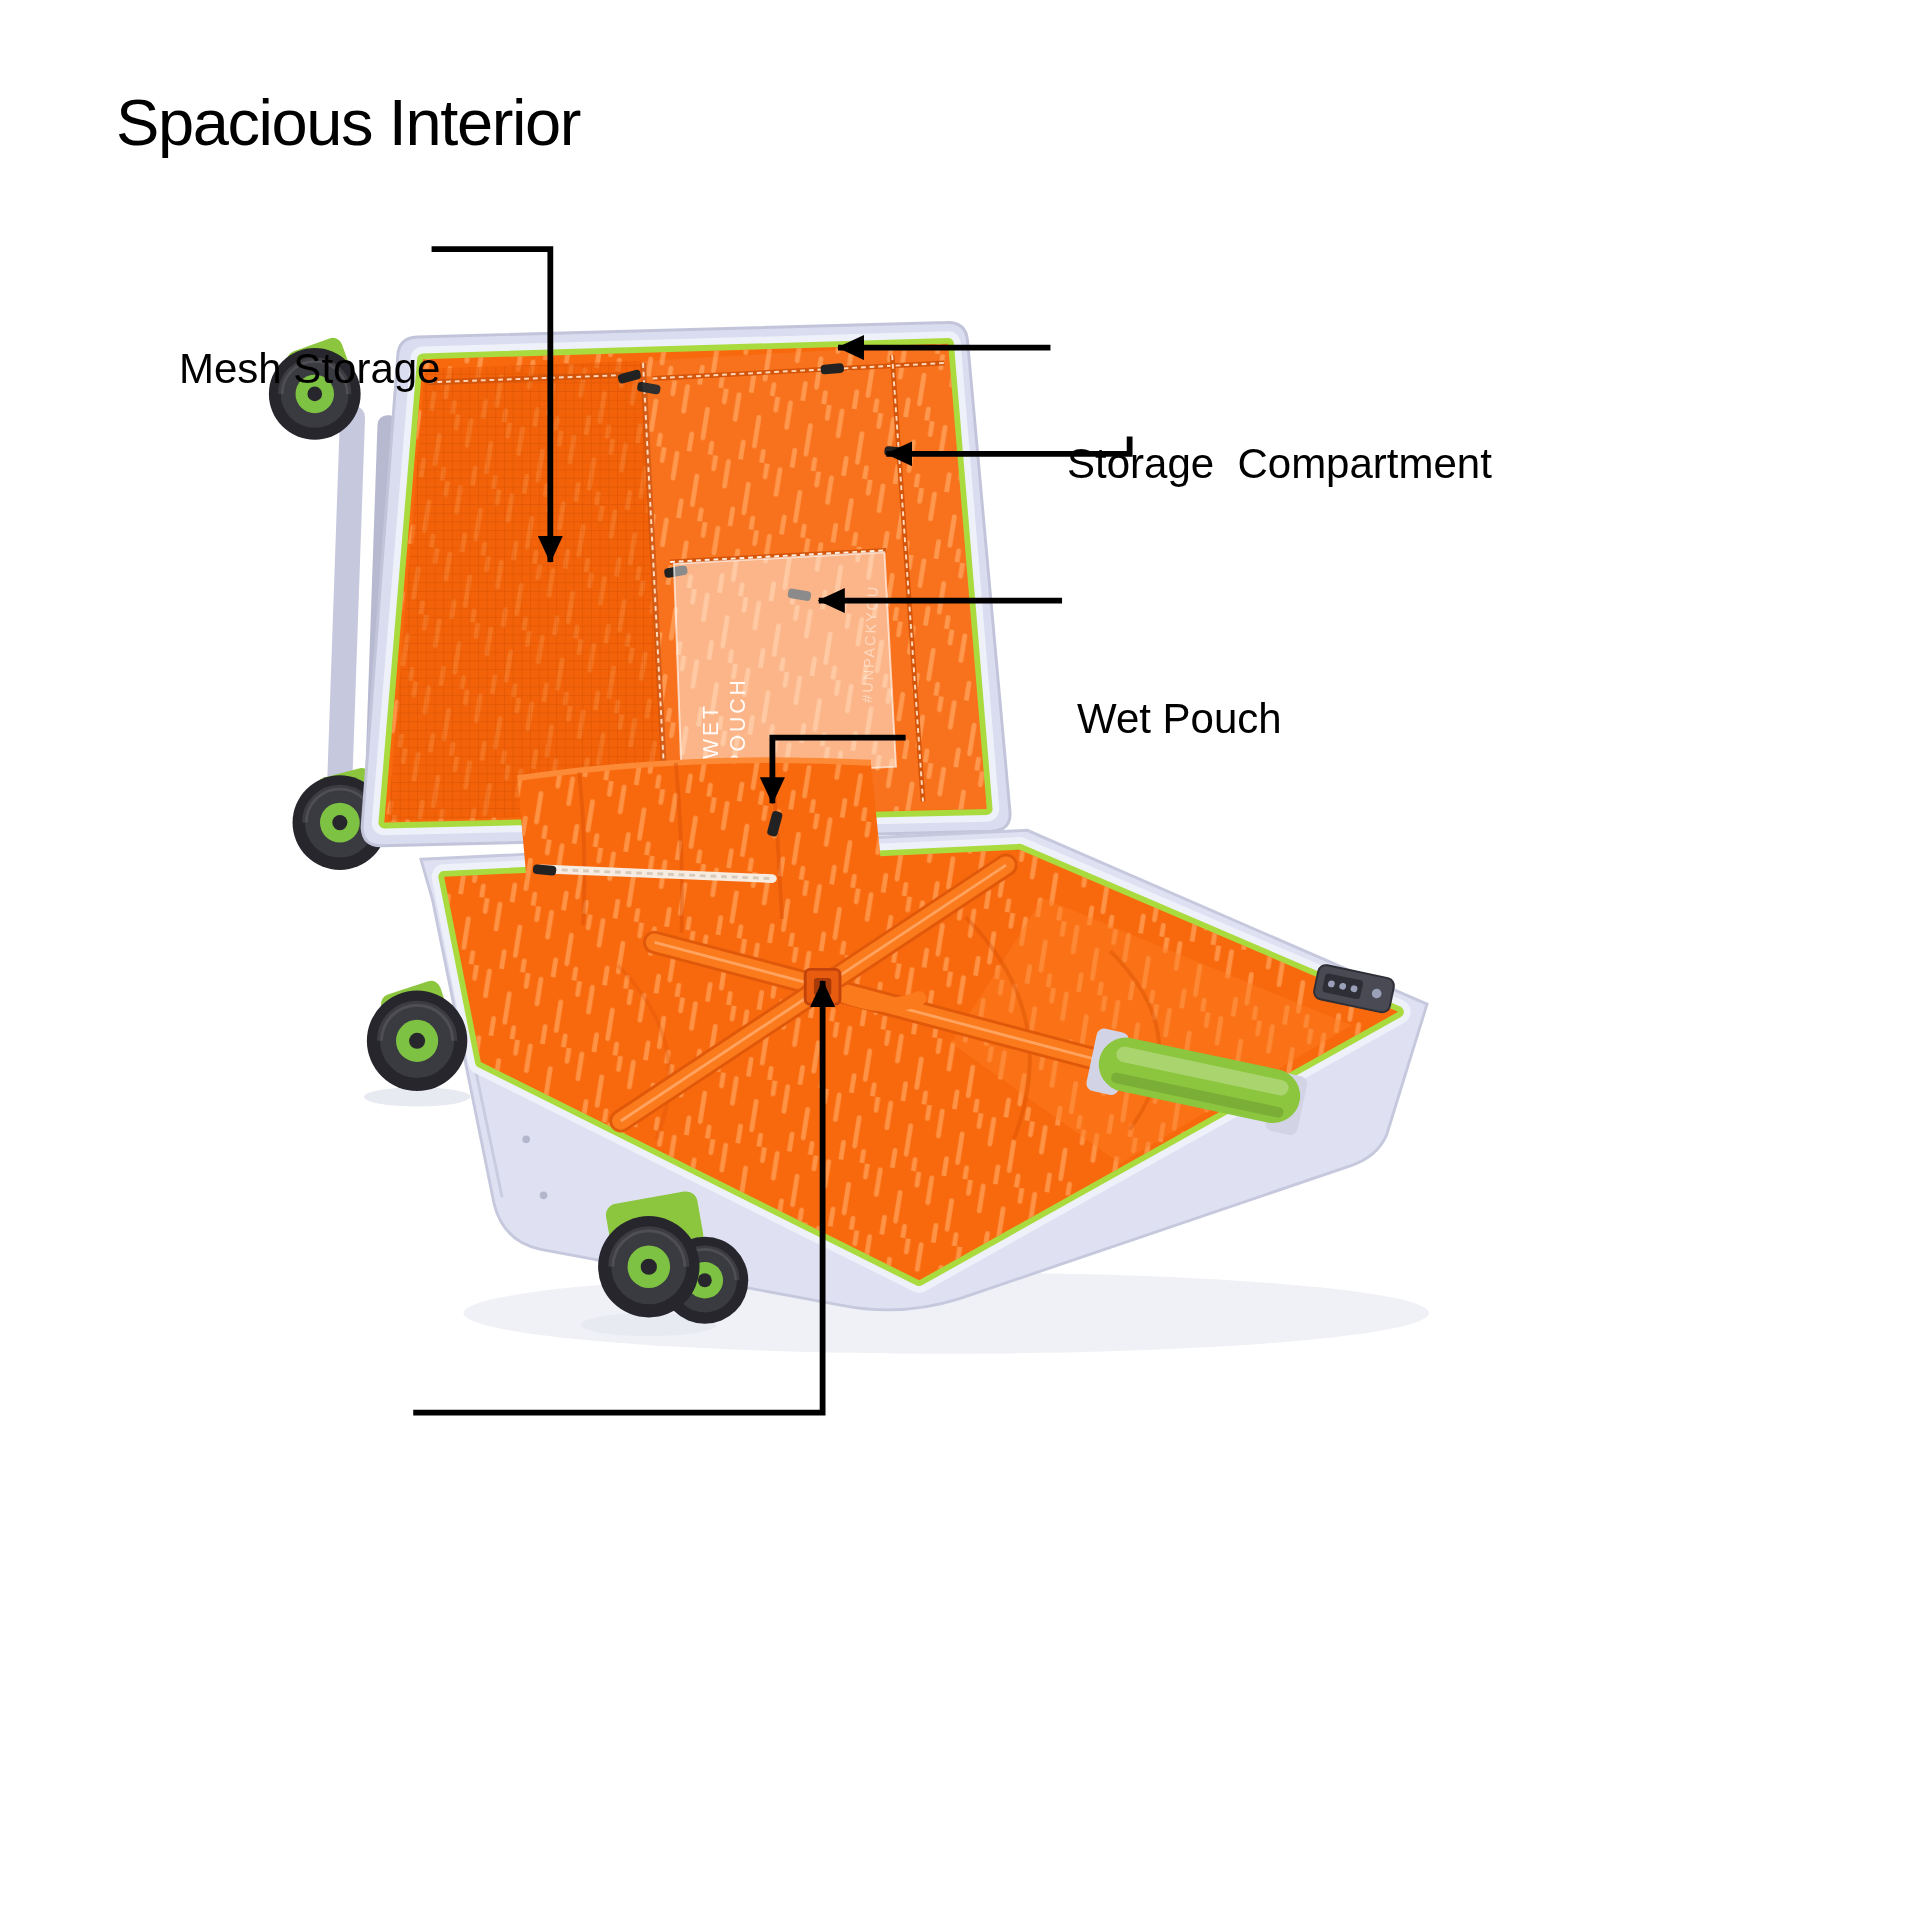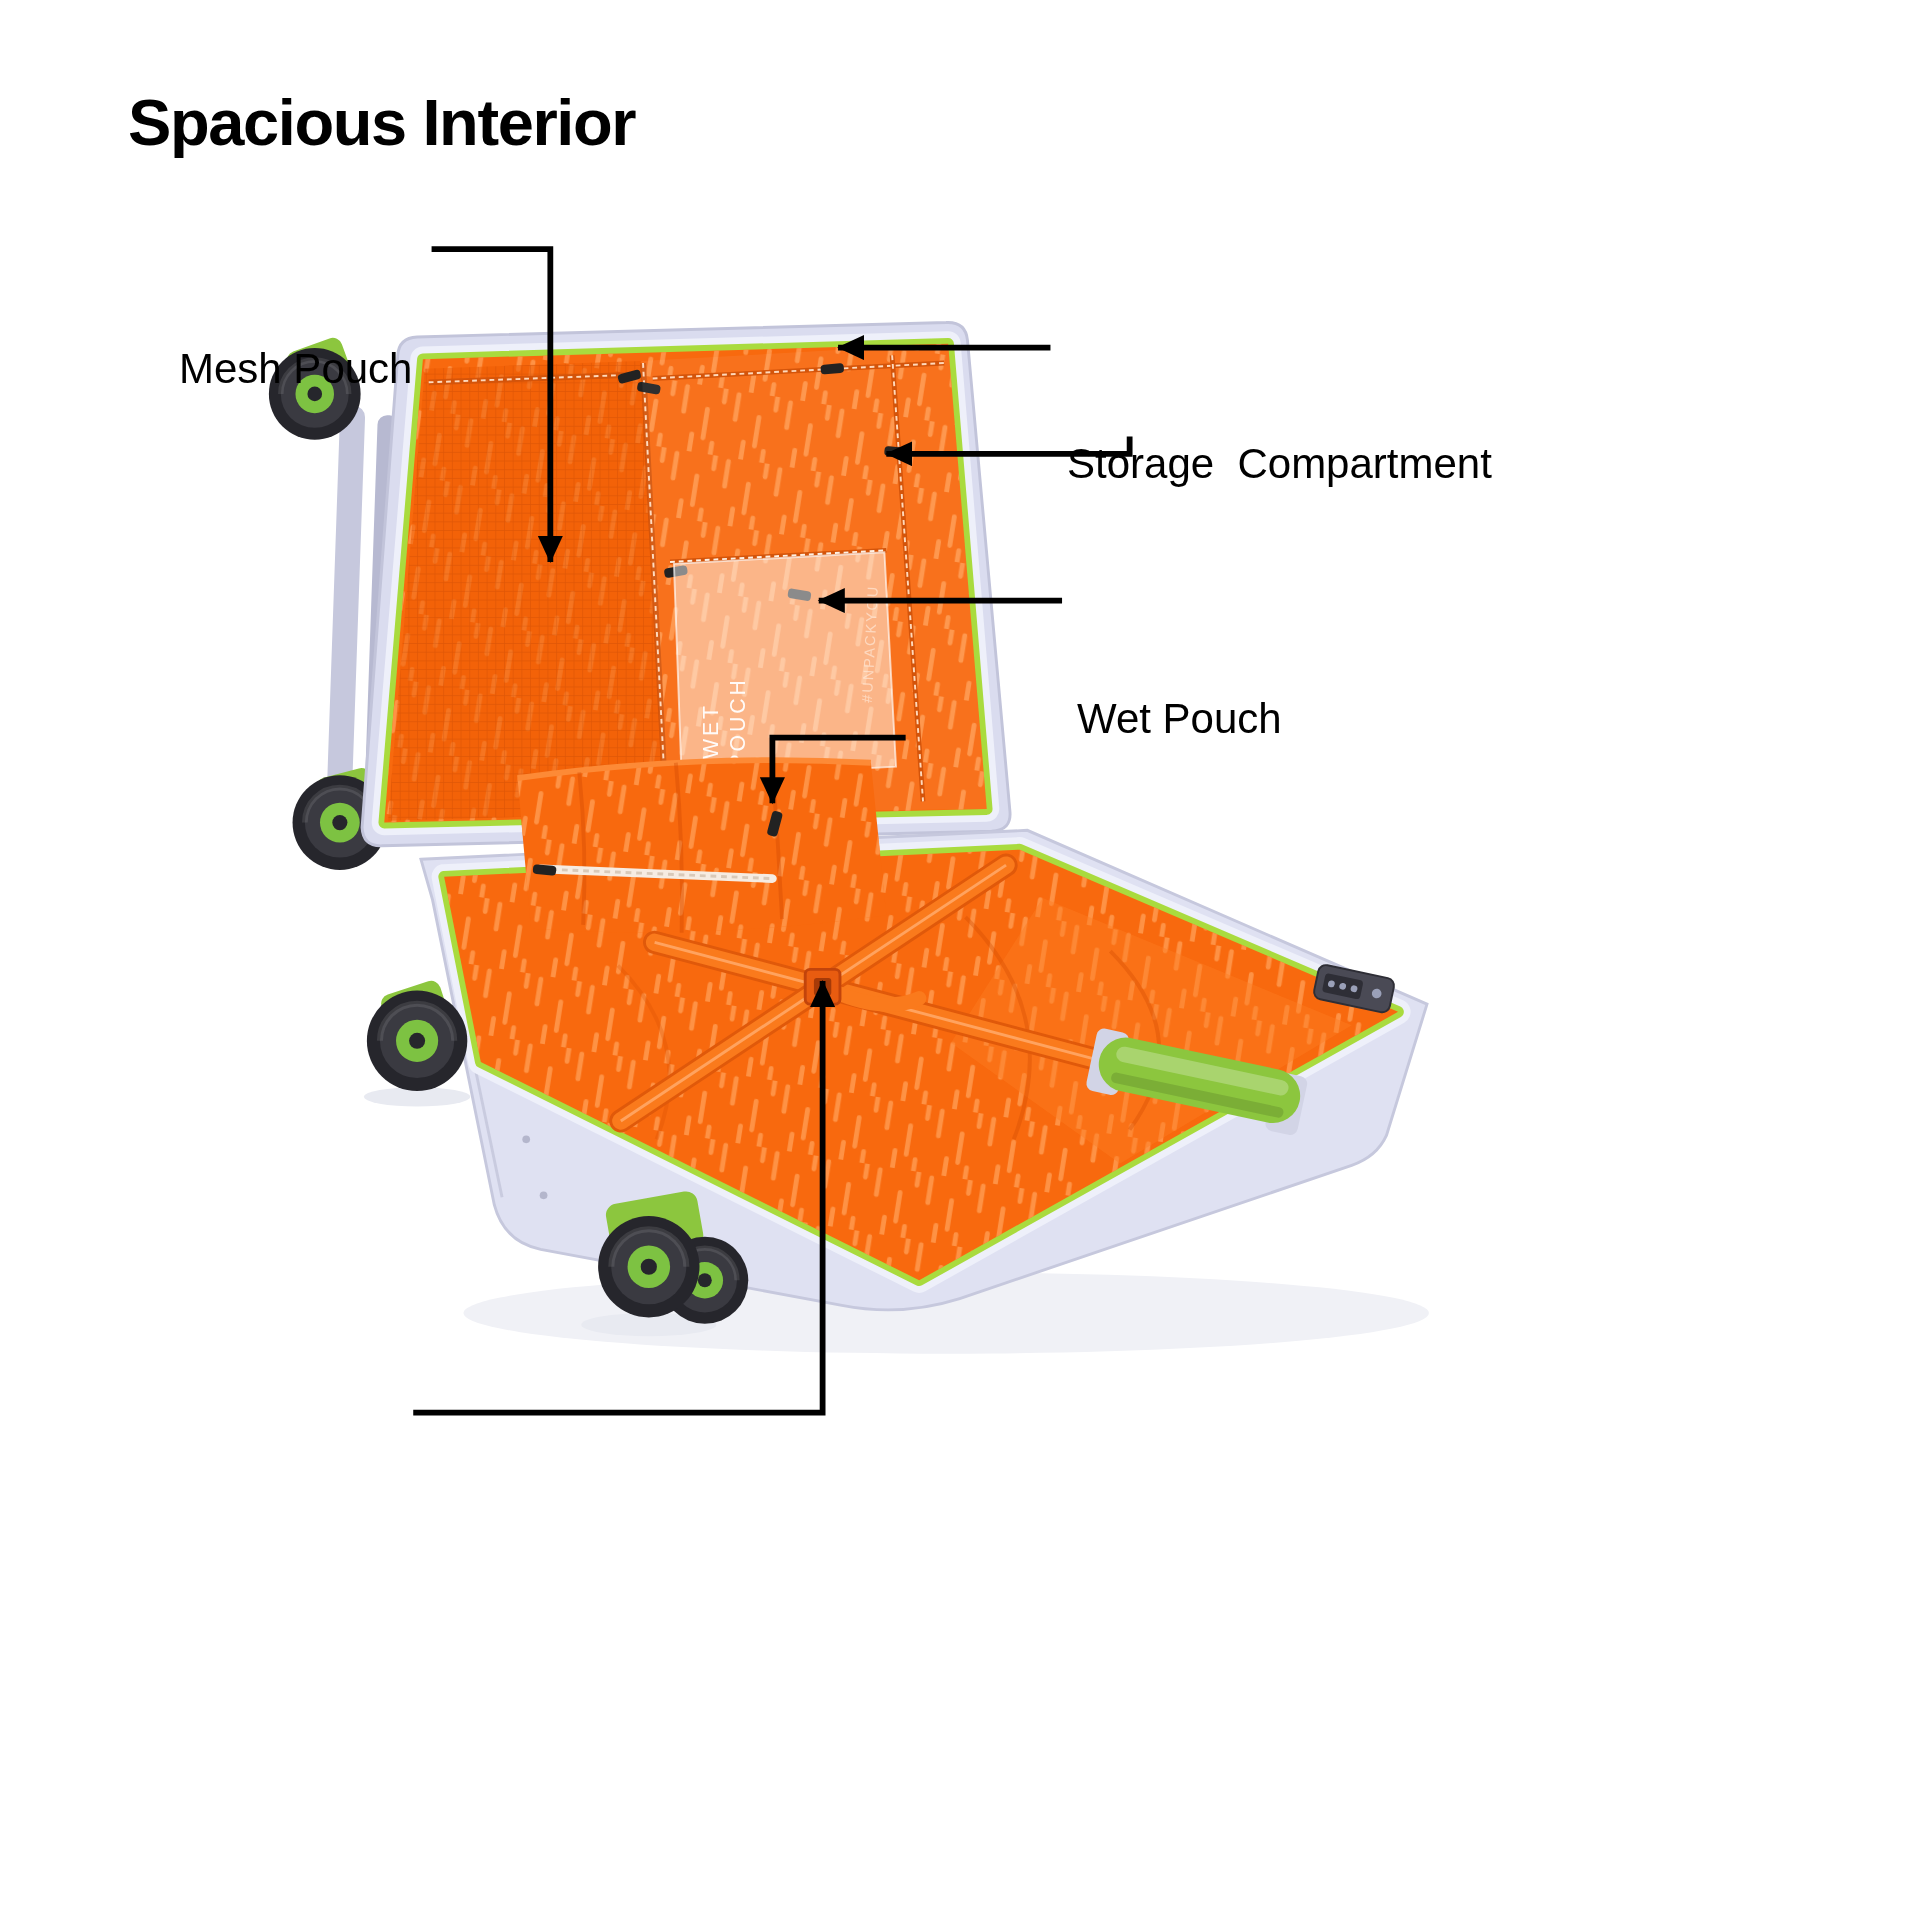--- a/index.html
+++ b/index.html
@@ -1,19 +1,19 @@
 <!DOCTYPE html>
 <html><head>
 <meta charset="utf-8">
 <style>
   html,body{margin:0;padding:0;background:#fff;}
   .canvas{position:relative;width:1931px;height:1931px;background:#ffffff;overflow:hidden;
           font-family:"Liberation Sans",sans-serif;color:#000;}
   .canvas svg{position:absolute;left:0;top:0;}
-  .page-title{position:absolute;left:128px;top:41px;font-size:65px;font-weight:700;
+  .page-title{position:absolute;left:116px;top:41px;font-size:65px;font-weight:400;
               letter-spacing:-1.4px;white-space:pre;text-align:right;}
   .label{position:absolute;font-size:42px;font-weight:500;line-height:58px;white-space:pre;}
   .label span{display:block;}
 </style>
 </head>
 <body>
 
 <div class="canvas">
 
   <svg viewBox="0 0 2000 2000" width="1931" height="1931">
@@ -177,21 +177,21 @@
       <path d="M1170 452 V470 H918" marker-end="url(#arrow)"></path>
       <path d="M1100 622 H848" marker-end="url(#arrow)"></path>
       <path d="M938 764 H800 V832" marker-end="url(#arrow)"></path>
       <path d="M428 1463 H852 V1016" marker-end="url(#arrow)"></path>
     </g>
   </svg>
 
   <h1 class="page-title">Spacious Interior</h1>
 
   <div class="label" style="left:179px;top:224px;">
-    <span>Mesh Pouch</span>
+    <span>Mesh Storage</span>
   </div>
 
   <div class="label" style="left:1067px;top:319px;">
     <span>Storage  Compartment</span>
   </div>
 
   <div class="label" style="left:1077px;top:574px;text-align:center;">
     <span>Wet Pouch</span>
   </div>
 

